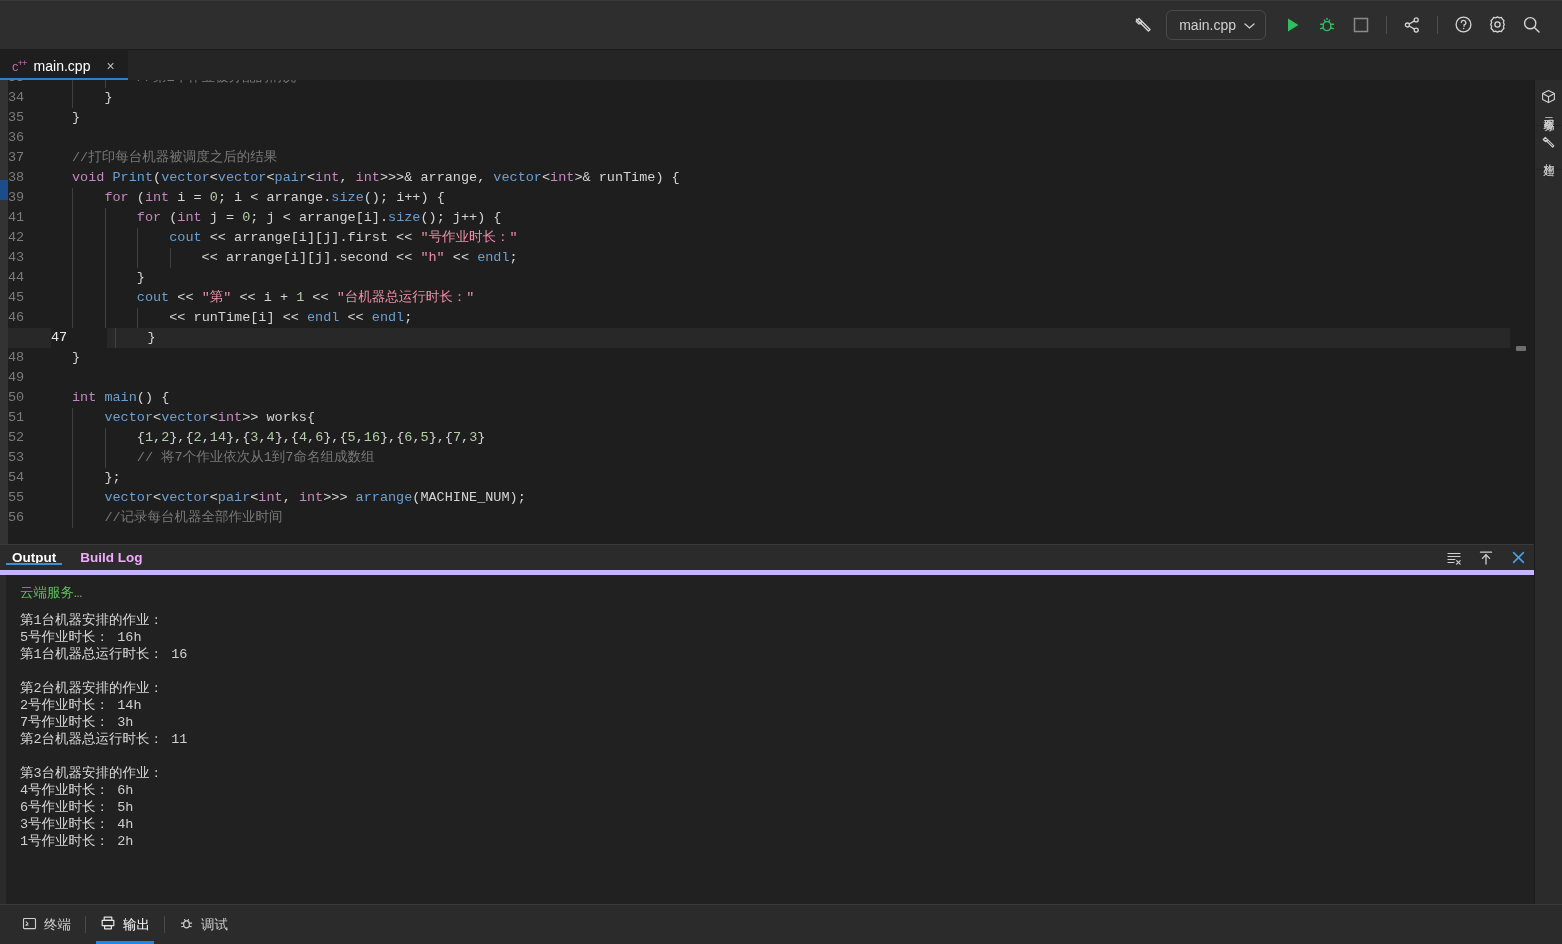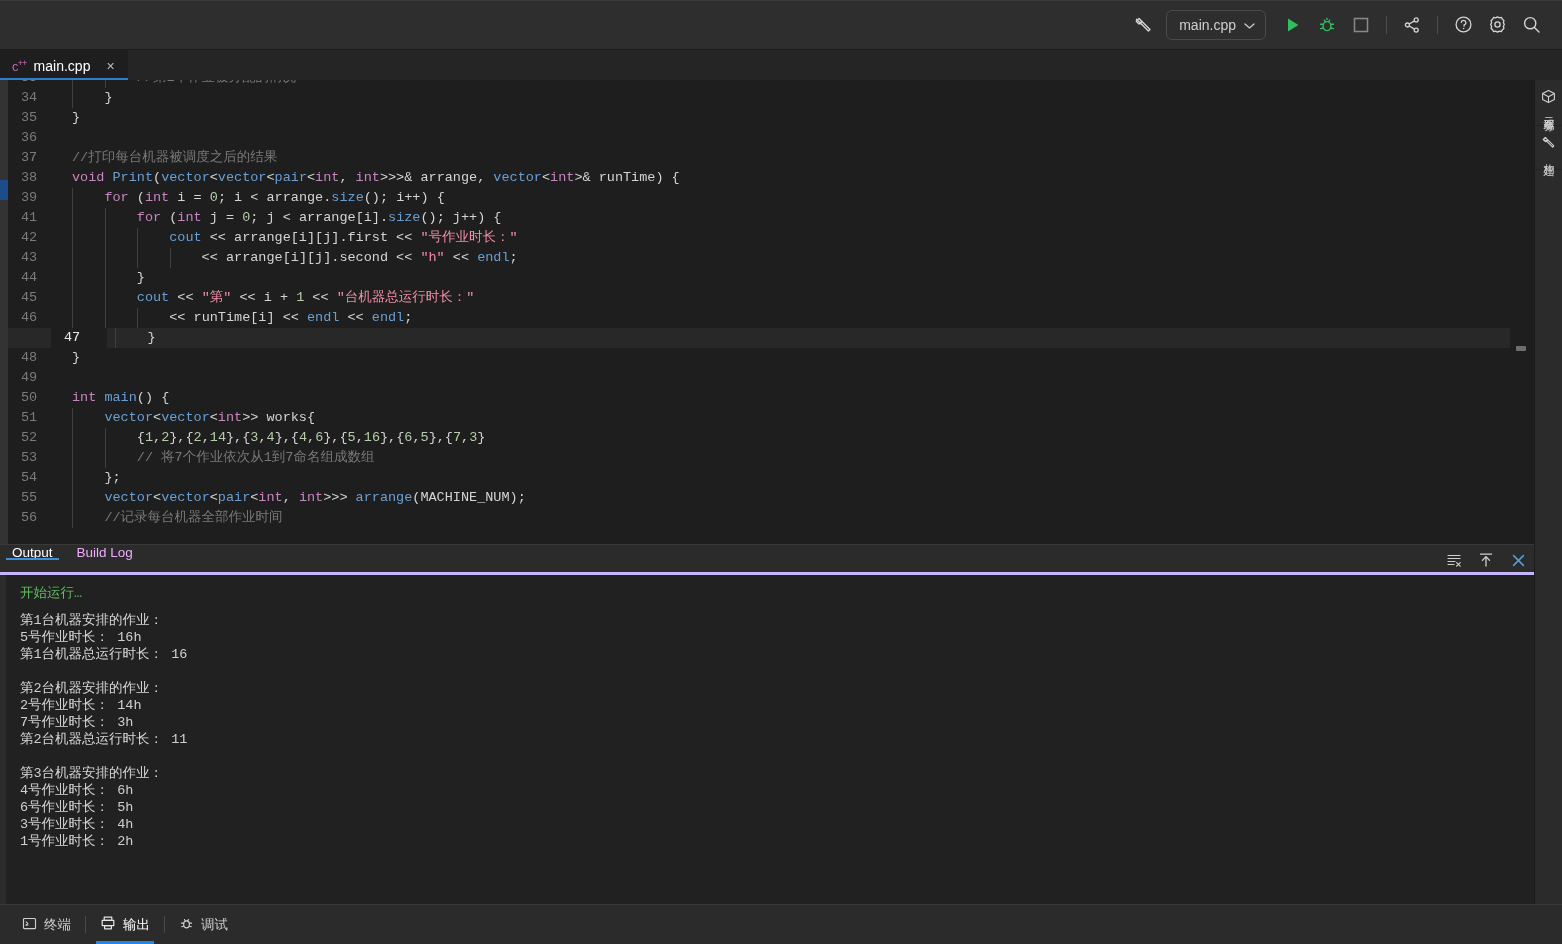--- a/index.html
+++ b/index.html
@@ -70,21 +70,21 @@
     font-size: 13.5px;
   }
   .breakpoint-col {
     position: absolute; left: 0; top: 0; bottom: 0; width: 8px; background: #333333;
   }
   .bp-mark { position: absolute; left: 0; width: 8px; height: 20px; background: #1d4c8a; }
   .code-area { position: absolute; left: 8px; right: 24px; top: 0; bottom: 0; overflow: hidden; }
   .row { display: flex; height: 20px; line-height: 20px; white-space: pre; }
   .row.active { background: #282828; padding-left: 43px; }
   .ln {
-    width: 56px; min-width: 56px; text-align: center; padding-right: 14px;
+    width: 56px; min-width: 56px; text-align: left; padding-right: 14px;
     color: #7b7b7b; background: #1e1e1e; user-select: none;
   }
   .row.active .ln { color: #e8e8e8; }
   .code { color: #d4d4d4; padding-left: 8px; position: relative; }
   .kw { color: #c586c0; }
   .fn { color: #6a9fd4; }
   .str { color: #f08ea8; }
   .num { color: #b5cea8; }
   .cmt { color: #787878; }
   .typ { color: #6a9fd4; }
@@ -100,22 +100,22 @@
   }
 
   
   .panel {
     height: 360px; min-height: 360px;
     background: #212121;
     display: flex; flex-direction: column;
     border-top: 1px solid #3a3a3a;
   }
   .panel-head {
-    height: 30px; min-height: 30px; display: flex; align-items: flex-start;
-    background: #2b2b2b; border-bottom: 3px solid #c4b5fd;
+    height: 30px; min-height: 30px; display: flex; align-items: center;
+    background: #2b2b2b; border-bottom: 5px solid #c4b5fd; font-weight: bold;
   }
   .ptab {
     display: flex; align-items: center; padding: 0 12px;
     font-size: 13.5px; color: #f0abfc; cursor: pointer; position: relative;
   }
   .ptab.active { color: #ffffff; }
   .ptab.active::after {
     content: ""; position: absolute; left: 6px; right: 6px; bottom: 0; height: 2px; background: #3d8fd6;
   }
   .phead-spacer { flex: 1; }
@@ -323,21 +323,21 @@
             </svg>
           </div>
           <div class="pact" title="close">
             <svg width="15" height="15" viewBox="0 0 15 15" fill="none" stroke="#4a9fe0" stroke-width="1.6" stroke-linecap="round">
               <path d="M2.6 2.6 L12.4 12.4"></path>
                 <path d="M12.4 2.6 L2.6 12.4"></path>
             </svg>
           </div>
         </div>
         <div class="panel-body">
-          <div class="out-line out-run">开始运行…</div>
+          <div class="out-line out-run">云端服务…</div>
           <div id="output-lines">
               <div class="out-line">第<span class="out-val">1</span>台机器安排的作业：</div>
               <div class="out-line"><span class="out-val">5</span>号作业时长： <span class="out-val">16h</span></div>
               <div class="out-line">第<span class="out-val">1</span>台机器总运行时长： <span class="out-val">16</span></div>
               <div class="out-blank"></div>
               <div class="out-line">第<span class="out-val">2</span>台机器安排的作业：</div>
               <div class="out-line"><span class="out-val">2</span>号作业时长： <span class="out-val">14h</span></div>
               <div class="out-line"><span class="out-val">7</span>号作业时长： <span class="out-val">3h</span></div>
               <div class="out-line">第<span class="out-val">2</span>台机器总运行时长： <span class="out-val">11</span></div>
               <div class="out-blank"></div>

